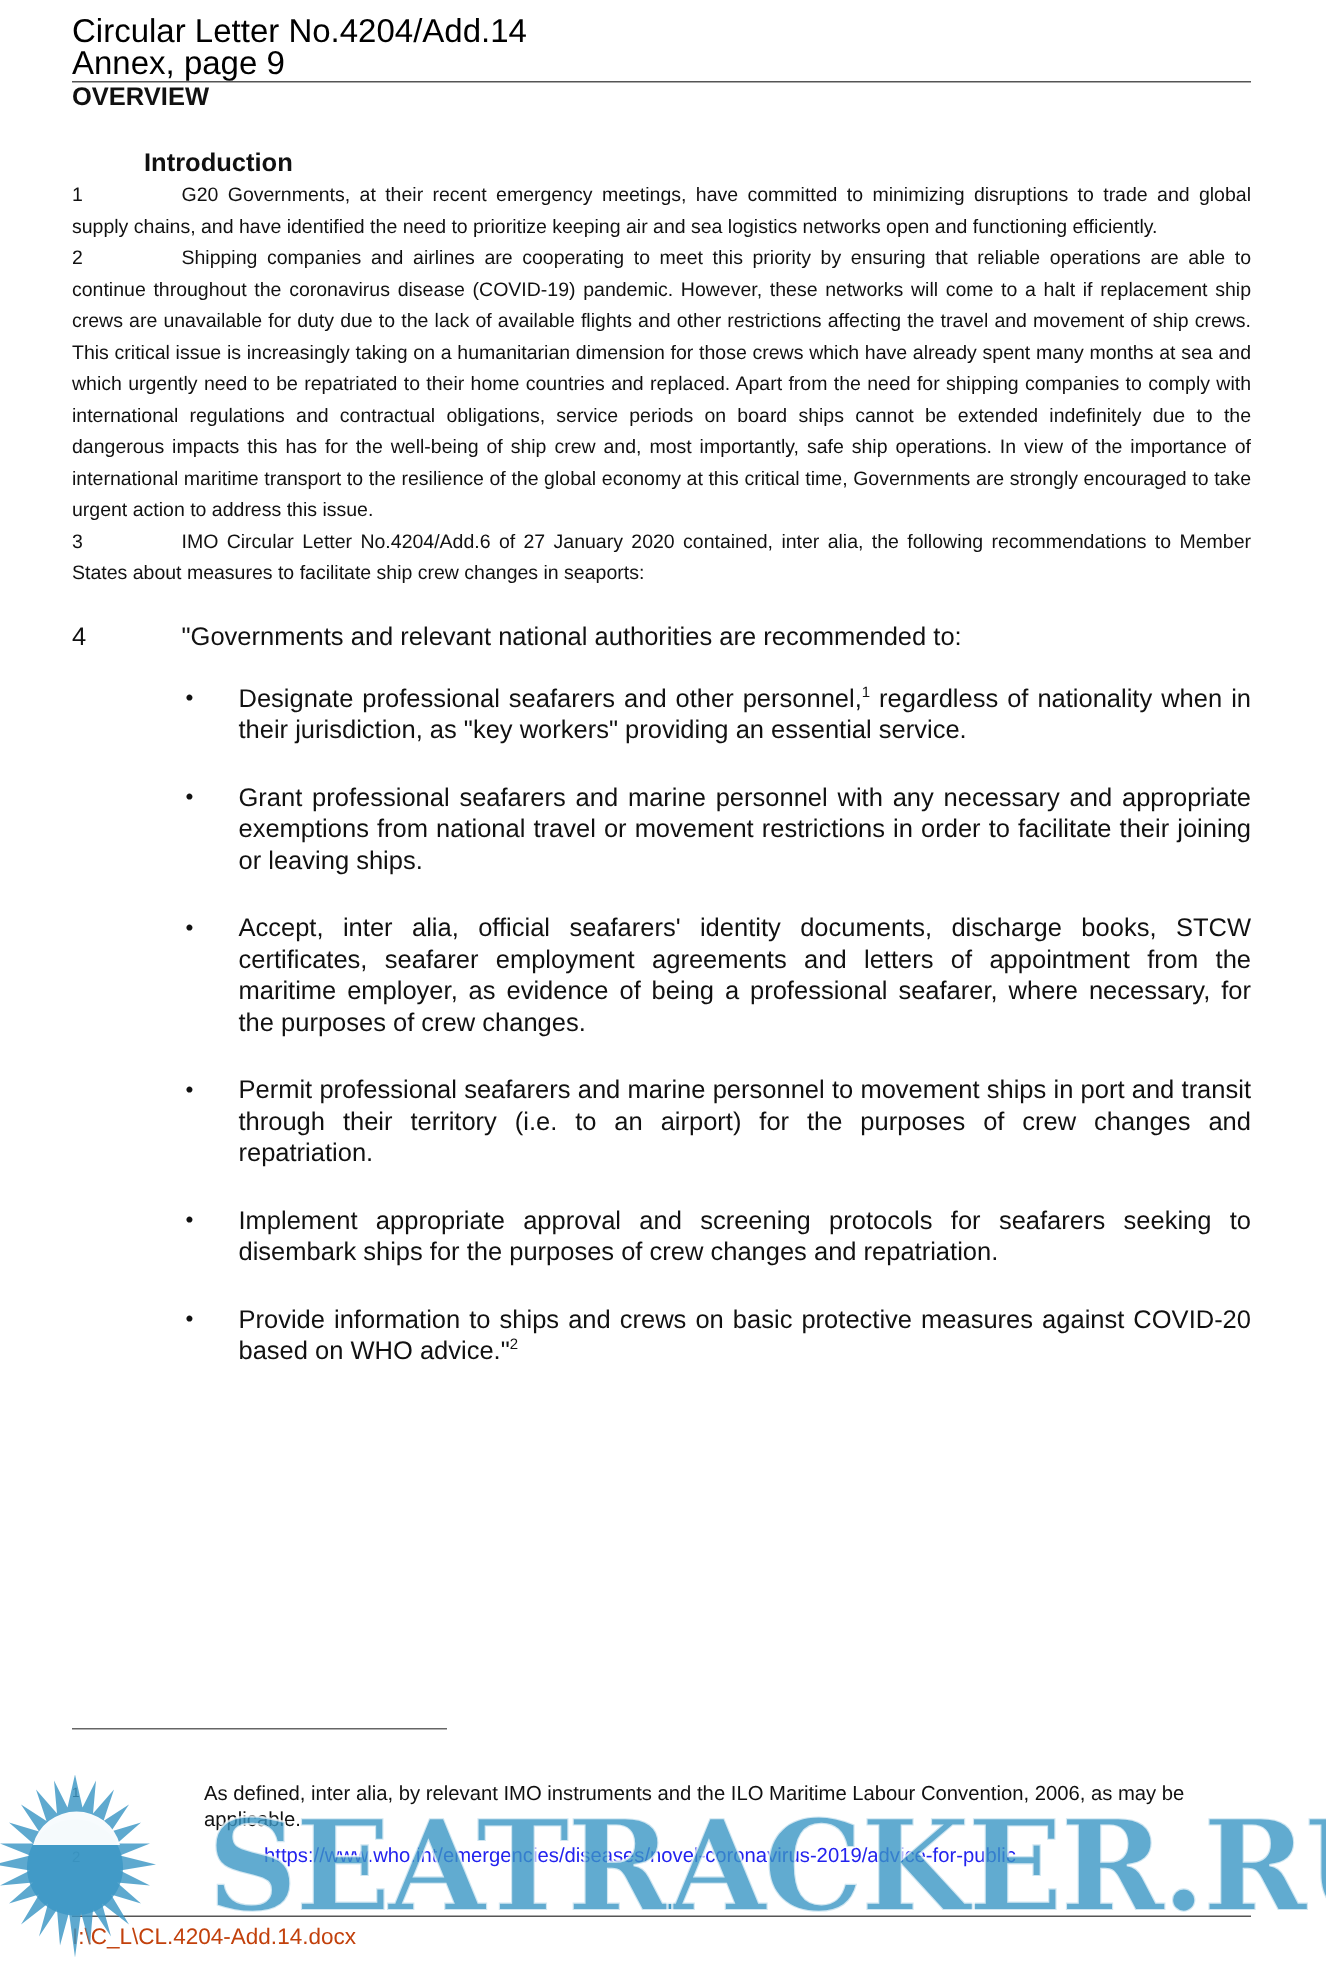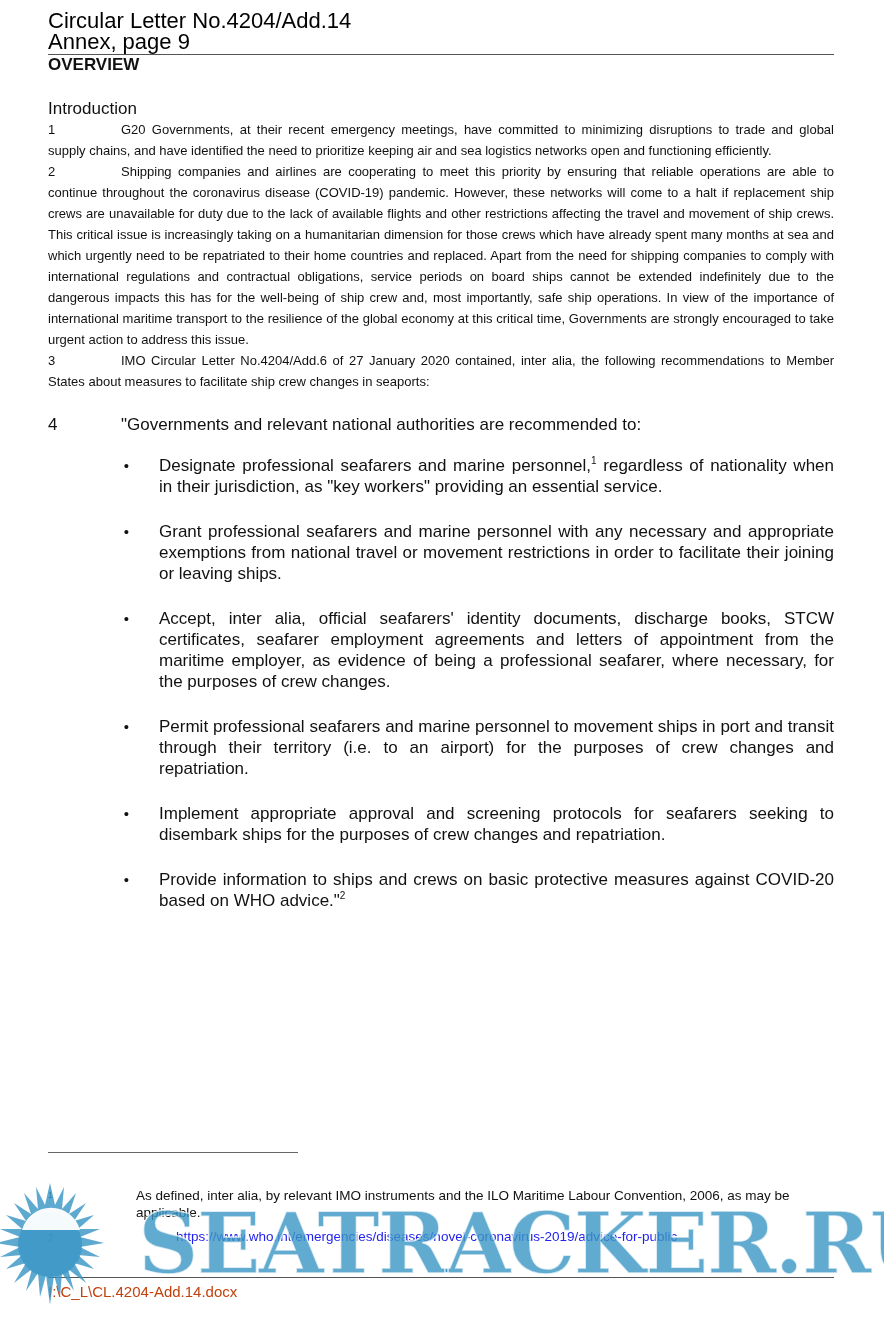--- a/index.html
+++ b/index.html
@@ -2,21 +2,21 @@
 <html><head>
 <meta charset="utf-8">
 <style>
   html, body { margin: 0; padding: 0; background: #ffffff; }
   body { width: 884px; height: 1322px; position: relative; overflow: hidden;
          font-family: "Liberation Sans", sans-serif; color: #111; }
   .page { position: absolute; left: 48px; top: 10px; width: 786px; }
   .header-line { font-size: 22px; line-height: 21px; color: #000000; }
   .header-rule { border: 0; border-top: 1.5px solid #555; margin: 2px 0 0 0; }
   .h-overview { font-weight: bold; font-size: 17px; }
-  .h-intro { font-weight: normal; font-size: 17px; margin-top: 24px; }
+  .h-intro { font-weight: bold; font-size: 17px; margin-top: 24px; margin-left: 48px; }
   .para { font-size: 13px; line-height: 21px; text-align: justify; }
   .para .num { display: inline-block; width: 73px; }
   .p4 { display: flex; font-size: 17px; line-height: 21px; margin-top: 22px; }
   .p4 .num { width: 73px; flex: none; }
   .bullets { margin-top: 20px; }
   .bullet { display: flex; font-size: 17px; line-height: 21px; text-align: justify; margin-bottom: 24px; }
   .bullet .dot { width: 111px; flex: none; text-align: right; padding-right: 30px; box-sizing: border-box; font-size: 15px; }
   .bullet .txt { flex: 1; }
   sup { font-size: 10px; line-height: 0; vertical-align: super; }
   .fn-rule { position: absolute; left: 48px; top: 1152px; width: 250px; border-top: 1.5px solid #666; }
@@ -49,21 +49,21 @@
   <div class="para"><span class="num">2</span><span>Shipping companies and airlines are cooperating to meet this priority by ensuring that reliable operations are able to continue throughout the coronavirus disease (COVID-19) pandemic. However, these networks will come to a halt if replacement ship crews are unavailable for duty due to the lack of available flights and other restrictions affecting the travel and movement of ship crews. This critical issue is increasingly taking on a humanitarian dimension for those crews which have already spent many months at sea and which urgently need to be repatriated to their home countries and replaced. Apart from the need for shipping companies to comply with international regulations and contractual obligations, service periods on board ships cannot be extended indefinitely due to the dangerous impacts this has for the well-being of ship crew and, most importantly, safe ship operations. In view of the importance of international maritime transport to the resilience of the global economy at this critical time, Governments are strongly encouraged to take urgent action to address this issue.</span></div>
   <div class="para"><span class="num">3</span><span>IMO Circular Letter No.4204/Add.6 of 27 January 2020 contained, inter alia, the following recommendations to Member States about measures to facilitate ship crew changes in seaports:</span></div>
   <div class="p4">
       <span class="num">4</span>
       <span>"Governments and relevant national authorities are recommended to:</span>
     </div>
 
   <div class="bullets">
     <div class="bullet">
         <span class="dot">•</span>
-        <span class="txt"><span>Designate professional seafarers and marine personnel,</span><sup>1</sup><span> regardless of nationality when in their jurisdiction, as "key workers" providing an essential service.</span></span>
+        <span class="txt"><span>Designate professional seafarers and other personnel,</span><sup>1</sup><span> regardless of nationality when in their jurisdiction, as "key workers" providing an essential service.</span></span>
       </div>
     <div class="bullet">
         <span class="dot">•</span>
         <span class="txt">Grant professional seafarers and marine personnel with any necessary and appropriate exemptions from national travel or movement restrictions in order to facilitate their joining or leaving ships.</span>
       </div>
     <div class="bullet">
         <span class="dot">•</span>
         <span class="txt">Accept, inter alia, official seafarers' identity documents, discharge books, STCW certificates, seafarer employment agreements and letters of appointment from the maritime employer, as evidence of being a professional seafarer, where necessary, for the purposes of crew changes.</span>
       </div>
     <div class="bullet">

